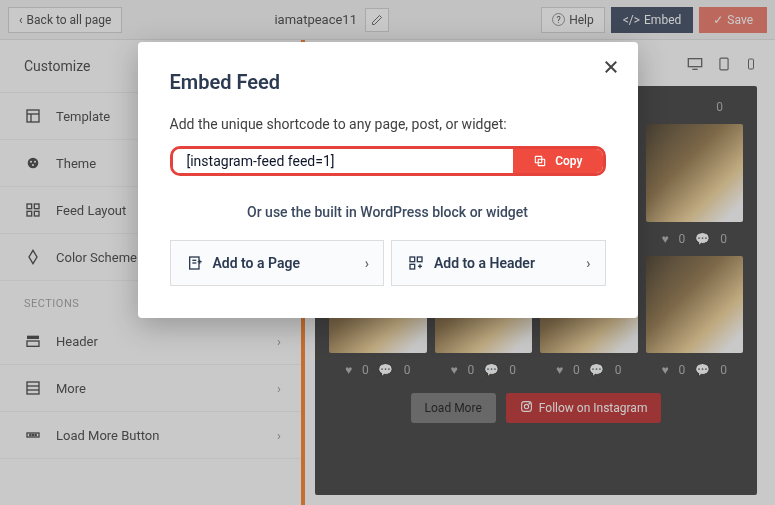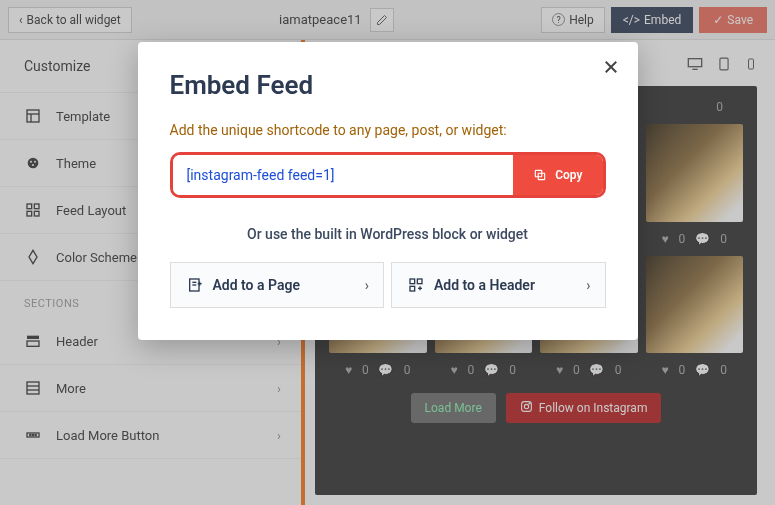--- a/index.html
+++ b/index.html
@@ -27,44 +27,44 @@
   .preview { flex: 1; background: #fff; padding: 10px 18px 10px 10px; display: flex; flex-direction: column; }
   .device-row { display: flex; justify-content: flex-end; gap: 14px; padding: 6px 0 10px; }
   .device-icon { color: #555; cursor: pointer; }
   .feed-box { background: #2d2d2d; flex: 1; padding: 14px; border-radius: 2px; display: flex; flex-direction: column; gap: 10px; }
   .stats-top { display: flex; gap: 14px; color: #aaa; font-size: 12px; align-items: center; justify-content: flex-end; padding-right: 20px; }
   .grid { display: grid; grid-template-columns: repeat(4, 1fr); gap: 8px; }
   .tile { aspect-ratio: 1; background: linear-gradient(135deg, #3a2e1a 0%, #8a6a3a 40%, #f0d090 70%, #fff 90%); border-radius: 2px; }
   .counts-row { display: flex; color: #aaa; font-size: 12px; gap: 8px; }
   .counts-row .cell { flex: 1; display: flex; gap: 10px; justify-content: center; }
   .bottom-btns { display: flex; justify-content: center; gap: 10px; margin-top: 6px; }
-  .loadmore { background: #6a6a6a; color: #86efac; border: none; padding: 7px 14px; font-size: 12px; border-radius: 3px; cursor: pointer; }
+  .loadmore { background: #6a6a6a; color: #000000; border: none; padding: 7px 14px; font-size: 12px; border-radius: 3px; cursor: pointer; }
   .follow { background: #b91c1c; color: #fff; border: none; padding: 7px 14px; font-size: 12px; border-radius: 3px; cursor: pointer; display: flex; align-items: center; gap: 6px; }
 
   
   .overlay { position: absolute; inset: 0; background: rgba(100,100,100,0.35); display: flex; align-items: flex-start; justify-content: center; padding-top: 42px; }
   .modal { width: 500px; background: #fff; border-radius: 4px; padding: 28px 32px 32px; box-shadow: 0 8px 30px rgba(0,0,0,0.25); position: relative; }
   .modal-close { position: absolute; top: 16px; right: 18px; cursor: pointer; color: #555; }
-  .modal h2 { font-size: 26px; color: #2c3a52; font-weight: 600; margin-bottom: 22px; }
-  .modal-sub { font-size: 14px; color: #a16207; margin-bottom: 14px; }
+  .modal h2 { font-size: 20px; color: #2c3a52; font-weight: 600; margin-bottom: 22px; }
+  .modal-sub { font-size: 14px; color: #404040; margin-bottom: 14px; }
   .shortcode-row { display: flex; border: 3px solid #e4423a; border-radius: 10px; overflow: hidden; margin-bottom: 28px; }
-  .shortcode-input { flex: 1; padding: 12px 14px; border: none; outline: none; font-size: 14px; color: #1d4ed8; background: #fff; }
+  .shortcode-input { flex: 1; padding: 4px 14px; border: none; outline: none; font-size: 14px; color: #0f172a; background: #fff; }
   .copy-btn { background: #ef4b3e; color: #fff; border: none; padding: 0 20px; font-size: 12px; font-weight: 600; cursor: pointer; display: flex; align-items: center; gap: 8px; }
   .divider-text { text-align: center; font-size: 14px; color: #3c4a60; margin: 22px 0 20px; font-weight: 500; }
   .addto-row { display: flex; gap: 7px; }
   .addto-btn { flex: 1; border: 1px solid #ddd; background: #fafbfc; padding: 14px 16px; font-size: 14px; color: #2c3a52; cursor: pointer; display: flex; align-items: center; gap: 10px; font-weight: 600; position: relative; }
   .addto-btn .chev { position: absolute; right: 14px; color: #666; }
 </style>
 </head>
 <body>
 
 <div class="topbar">
   <button class="back-btn">
     <span>‹</span>
-    <span>Back to all widget</span>
+    <span>Back to all page</span>
   </button>
   <div class="feed-name-wrap">
     <span class="feed-name">iamatpeace11</span>
     <button class="pencil-btn">
       <svg width="12" height="12" viewBox="0 0 24 24" fill="none" stroke="#555" stroke-width="2">
           <path d="M17 3l4 4L7 21H3v-4L17 3z"></path>
         </svg>
     </button>
   </div>
   <button class="help-btn">

